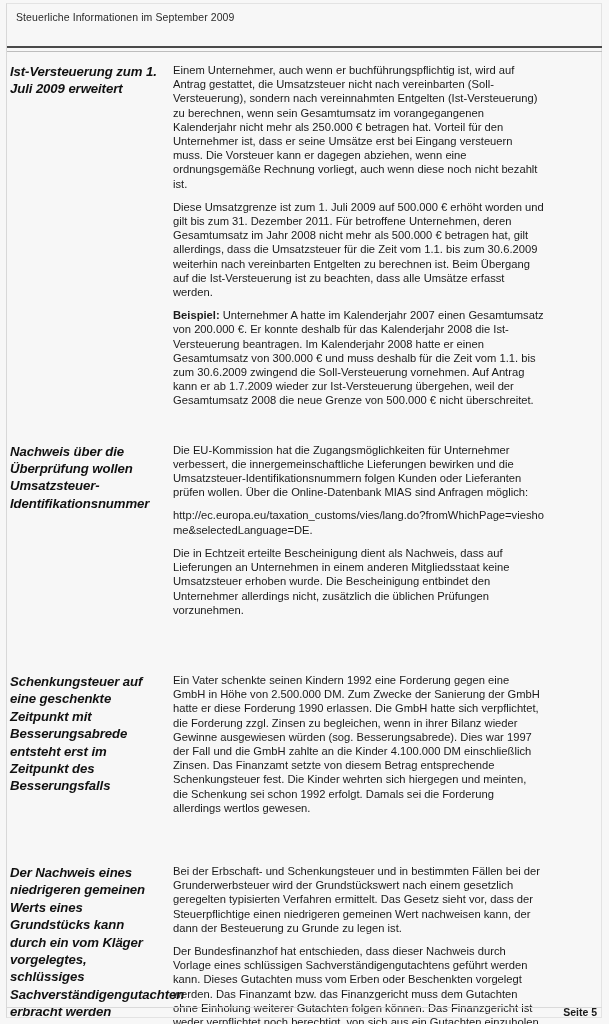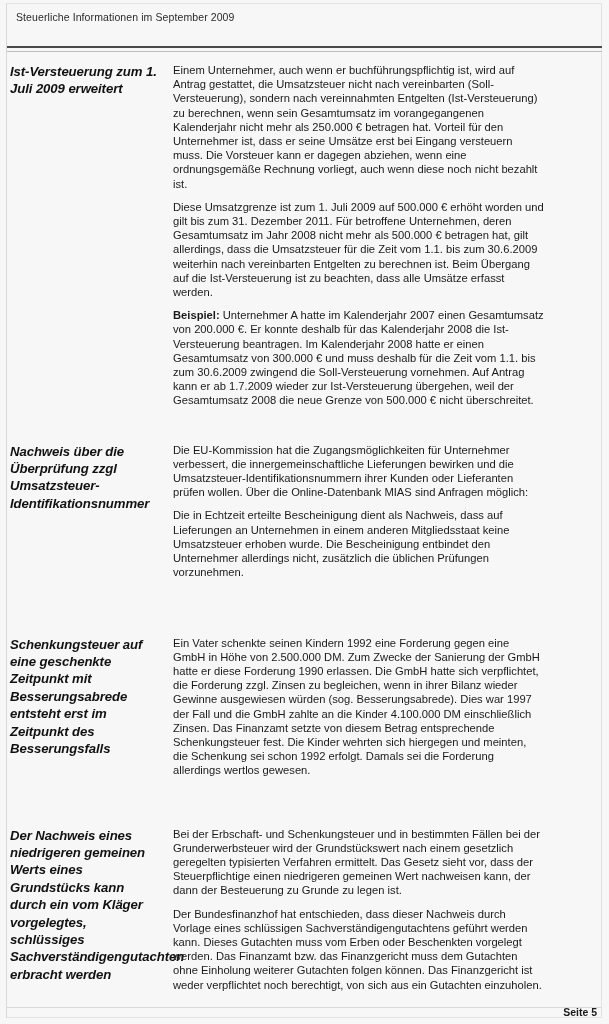--- a/index.html
+++ b/index.html
@@ -195,23 +195,24 @@
     <div class="section s1">
       <div class="sec-heading">Ist-Versteuerung zum 1. Juli 2009 erweitert</div>
       <div class="sec-body">
         <p><span>Einem Unternehmer, auch wenn er buchführungspflichtig ist, wird auf Antrag gestattet, die Umsatzsteuer nicht nach vereinbarten (Soll-Versteuerung), sondern nach vereinnahmten Entgelten (Ist-Versteuerung) zu berechnen, wenn sein Gesamtumsatz im vorangegangenen Kalenderjahr nicht mehr als 250.000 € betragen hat. Vorteil für den Unternehmer ist, dass er seine Umsätze erst bei Eingang versteuern muss. Die Vorsteuer kann er dagegen abziehen, wenn eine ordnungsgemäße Rechnung vorliegt, auch wenn diese noch nicht bezahlt ist.</span></p>
         <p><span>Diese Umsatzgrenze ist zum 1. Juli 2009 auf 500.000 € erhöht worden und gilt bis zum 31. Dezember 2011. Für betroffene Unternehmen, deren Gesamtumsatz im Jahr 2008 nicht mehr als 500.000 € betragen hat, gilt allerdings, dass die Umsatzsteuer für die Zeit vom 1.1. bis zum 30.6.2009 weiterhin nach vereinbarten Entgelten zu berechnen ist. Beim Übergang auf die Ist-Versteuerung ist zu beachten, dass alle Umsätze erfasst werden.</span></p>
         <p><span class="lead">Beispiel:</span><span> Unternehmer A hatte im Kalenderjahr 2007 einen Gesamtumsatz von 200.000 €. Er konnte deshalb für das Kalenderjahr 2008 die Ist-Versteuerung beantragen. Im Kalenderjahr 2008 hatte er einen Gesamtumsatz von 300.000 € und muss deshalb für die Zeit vom 1.1. bis zum 30.6.2009 zwingend die Soll-Versteuerung vornehmen. Auf Antrag kann er ab 1.7.2009 wieder zur Ist-Versteuerung übergehen, weil der Gesamtumsatz 2008 die neue Grenze von 500.000 € nicht überschreitet.</span></p>
       </div>
     </div>
 
     <div class="section s2">
-      <div class="sec-heading">Nachweis über die Überprüfung zzgl Umsatzsteuer-Identifikationsnummer</div>
-      <div class="sec-body">
-        <p><span>Die EU-Kommission hat die Zugangsmöglichkeiten für Unternehmer verbessert, die innergemeinschaftliche Lieferungen bewirken und die Umsatzsteuer-Identifikationsnummern ihrer Kunden oder Lieferanten prüfen wollen. Über die Online-Datenbank MIAS sind Anfragen möglich:</span></p>
+      <div class="sec-heading">Nachweis über die Überprüfung wollen Umsatzsteuer-Identifikationsnummer</div>
+      <div class="sec-body">
+        <p><span>Die EU-Kommission hat die Zugangsmöglichkeiten für Unternehmer verbessert, die innergemeinschaftliche Lieferungen bewirken und die Umsatzsteuer-Identifikationsnummern folgen Kunden oder Lieferanten prüfen wollen. Über die Online-Datenbank MIAS sind Anfragen möglich:</span></p>
+        <p class="url"><span>http://ec.europa.eu/taxation_customs/vies/lang.do?fromWhichPage=vieshome&amp;selectedLanguage=DE.</span></p>
         <p><span>Die in Echtzeit erteilte Bescheinigung dient als Nachweis, dass auf Lieferungen an Unternehmen in einem anderen Mitgliedsstaat keine Umsatzsteuer erhoben wurde. Die Bescheinigung entbindet den Unternehmer allerdings nicht, zusätzlich die üblichen Prüfungen vorzunehmen.</span></p>
       </div>
     </div>
 
     <div class="section s3">
       <div class="sec-heading">Schenkungsteuer auf eine geschenkte Zeitpunkt mit Besserungsabrede entsteht erst im Zeitpunkt des Besserungsfalls</div>
       <div class="sec-body">
         <p><span>Ein Vater schenkte seinen Kindern 1992 eine Forderung gegen eine GmbH in Höhe von 2.500.000 DM. Zum Zwecke der Sanierung der GmbH hatte er diese Forderung 1990 erlassen. Die GmbH hatte sich verpflichtet, die Forderung zzgl. Zinsen zu begleichen, wenn in ihrer Bilanz wieder Gewinne ausgewiesen würden (sog. Besserungsabrede). Dies war 1997 der Fall und die GmbH zahlte an die Kinder 4.100.000 DM einschließlich Zinsen. Das Finanzamt setzte von diesem Betrag entsprechende Schenkungsteuer fest. Die Kinder wehrten sich hiergegen und meinten, die Schenkung sei schon 1992 erfolgt. Damals sei die Forderung allerdings wertlos gewesen.</span></p>
       </div>
     </div>

